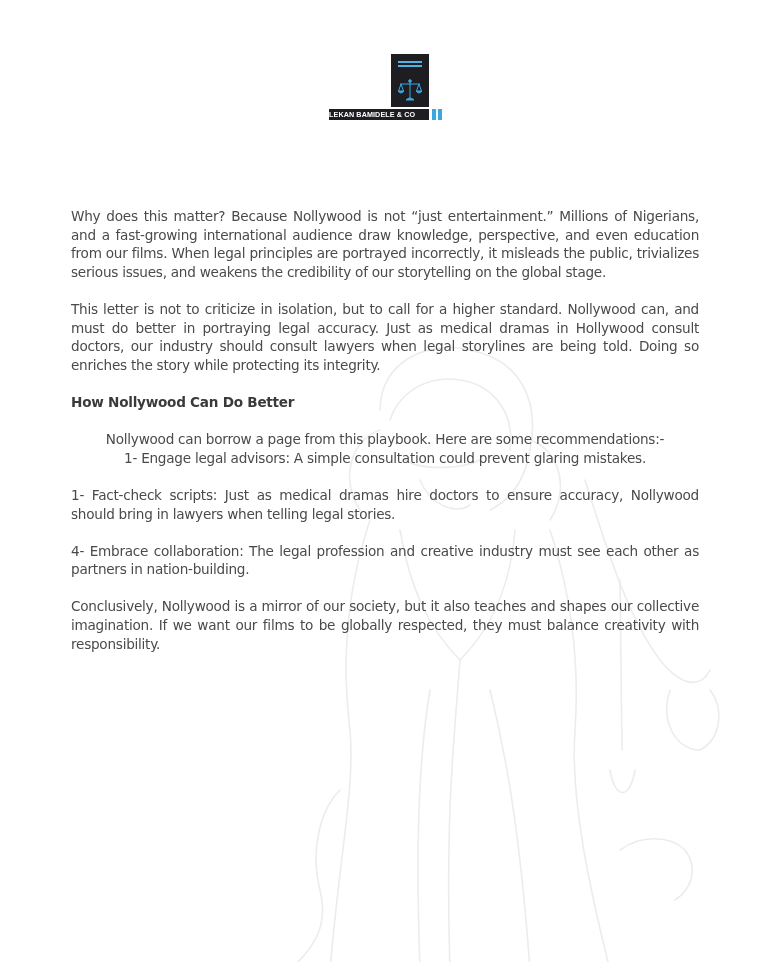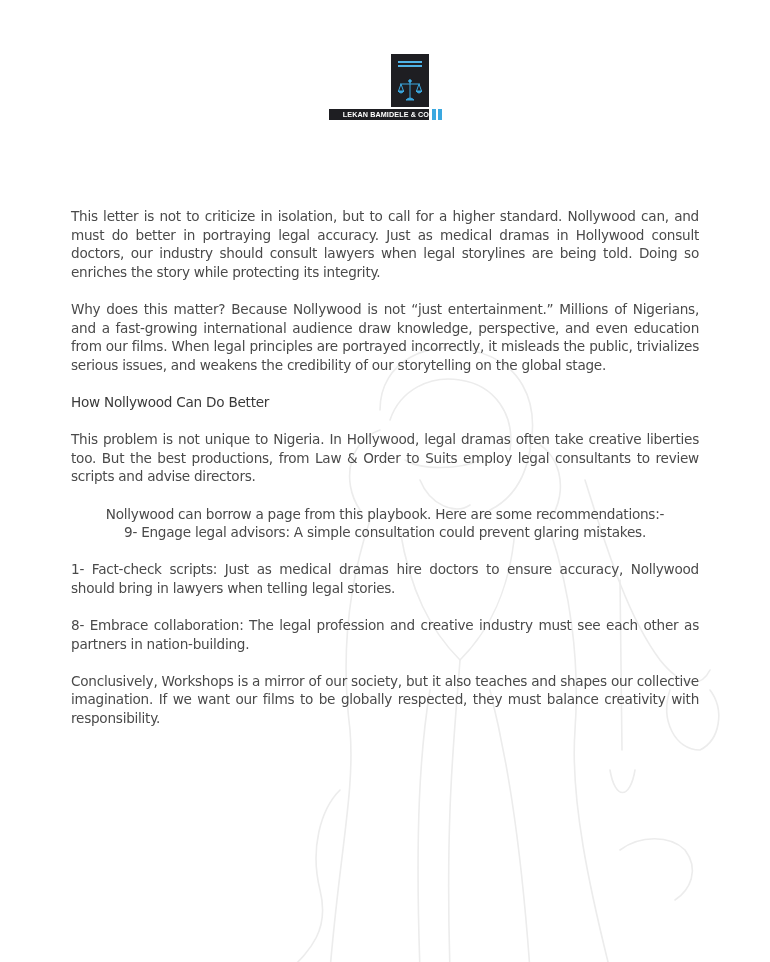--- a/index.html
+++ b/index.html
@@ -3,25 +3,25 @@
 <meta charset="utf-8">
 <style>
   html, body { margin: 0; padding: 0; background: #ffffff; }
   body { width: 770px; height: 962px; position: relative; overflow: hidden; font-family: "DejaVu Sans", sans-serif; }
   .watermark { position: absolute; left: 230px; top: 330px; width: 500px; height: 640px; pointer-events: none; }
   .watermark svg { width: 100%; height: 100%; }
   .logo { position: absolute; left: 329px; top: 54px; width: 114px; height: 66px; }
   .logo-box { position: absolute; left: 62px; top: 0; width: 38px; height: 53px; background: #1e1e22; }
   .logo-bar { position: absolute; left: 7px; width: 24px; height: 2px; background: #4fb3e6; }
   .logo-scale { position: absolute; left: 6px; top: 24px; width: 26px; height: 24px; }
-  .logo-name { position: absolute; left: 0; top: 55px; width: 100px; height: 11px; background: #1e1e22; color: #ffffff; font-family: "Liberation Sans", sans-serif; font-weight: bold; font-size: 7.2px; line-height: 11px; text-align: right; letter-spacing: 0.1px; white-space: nowrap; }
+  .logo-name { position: absolute; left: 0; top: 55px; width: 100px; height: 11px; background: #1e1e22; color: #ffffff; font-family: "Liberation Sans", sans-serif; font-weight: bold; font-size: 7.2px; line-height: 11px; text-align: left; letter-spacing: 0.1px; white-space: nowrap; }
   .logo-stripe { position: absolute; top: 55px; width: 4px; height: 11px; background: #3aa8e0; }
   .content { position: absolute; left: 71px; top: 207px; width: 628px; color: #4a4a4a; font-family: "DejaVu Sans", sans-serif; font-size: 13.6px; line-height: 18.6px; letter-spacing: -0.25px; }
   .content p { margin: 0 0 18.6px 0; text-align: justify; }
-  .content p.heading { font-weight: normal; color: #3a3a3a; text-align: left; margin-top: 7px; }
+  .content p.heading { font-weight: bold; color: #3a3a3a; text-align: left; margin-top: 7px; }
   .content p.left { text-align: center; }
   .content p.tight { margin-bottom: 0; }
 </style>
 </head>
 <body>
 
 <div class="watermark">
   <svg viewBox="0 0 500 640" fill="none" stroke="#ececec" stroke-width="1.6" stroke-linecap="round">
     <path d="M150 80 C150 30 200 10 240 20 C290 30 310 70 300 120 C295 150 280 170 260 180"></path>
     <path d="M160 90 C170 60 200 45 230 50 C265 55 285 85 280 120"></path>
@@ -64,22 +64,21 @@
         </g>
       </svg>
     </div>
   </div>
   <div class="logo-name">LEKAN BAMIDELE &amp; CO</div>
   <div class="logo-stripe" style="left:103px;"></div>
   <div class="logo-stripe" style="left:109px;"></div>
 </div>
 
 <div class="content">
+  <p>Why does this matter? Because Nollywood is not “just entertainment.” Millions of Nigerians, and a fast-growing international audience draw knowledge, perspective, and even education from our films. When legal principles are portrayed incorrectly, it misleads the public, trivializes serious issues, and weakens the credibility of our storytelling on the global stage.</p>
   <p>This letter is not to criticize in isolation, but to call for a higher standard. Nollywood can, and must do better in portraying legal accuracy. Just as medical dramas in Hollywood consult doctors, our industry should consult lawyers when legal storylines are being told. Doing so enriches the story while protecting its integrity.</p>
-  <p>Why does this matter? Because Nollywood is not “just entertainment.” Millions of Nigerians, and a fast-growing international audience draw knowledge, perspective, and even education from our films. When legal principles are portrayed incorrectly, it misleads the public, trivializes serious issues, and weakens the credibility of our storytelling on the global stage.</p>
   <p class="heading">How Nollywood Can Do Better</p>
-  <p>This problem is not unique to Nigeria. In Hollywood, legal dramas often take creative liberties too. But the best productions, from Law &amp; Order to Suits employ legal consultants to review scripts and advise directors.</p>
   <p class="left tight">Nollywood can borrow a page from this playbook. Here are some recommendations:-</p>
-  <p class="left">9- Engage legal advisors: A simple consultation could prevent glaring mistakes.</p>
+  <p class="left">1- Engage legal advisors: A simple consultation could prevent glaring mistakes.</p>
   <p>1- Fact-check scripts: Just as medical dramas hire doctors to ensure accuracy, Nollywood should bring in lawyers when telling legal stories.</p>
-  <p>8- Embrace collaboration: The legal profession and creative industry must see each other as partners in nation-building.</p>
-  <p>Conclusively, Workshops is a mirror of our society, but it also teaches and shapes our collective imagination. If we want our films to be globally respected, they must balance creativity with responsibility.</p>
+  <p>4- Embrace collaboration: The legal profession and creative industry must see each other as partners in nation-building.</p>
+  <p>Conclusively, Nollywood is a mirror of our society, but it also teaches and shapes our collective imagination. If we want our films to be globally respected, they must balance creativity with responsibility.</p>
 </div>
 
 </body></html>

